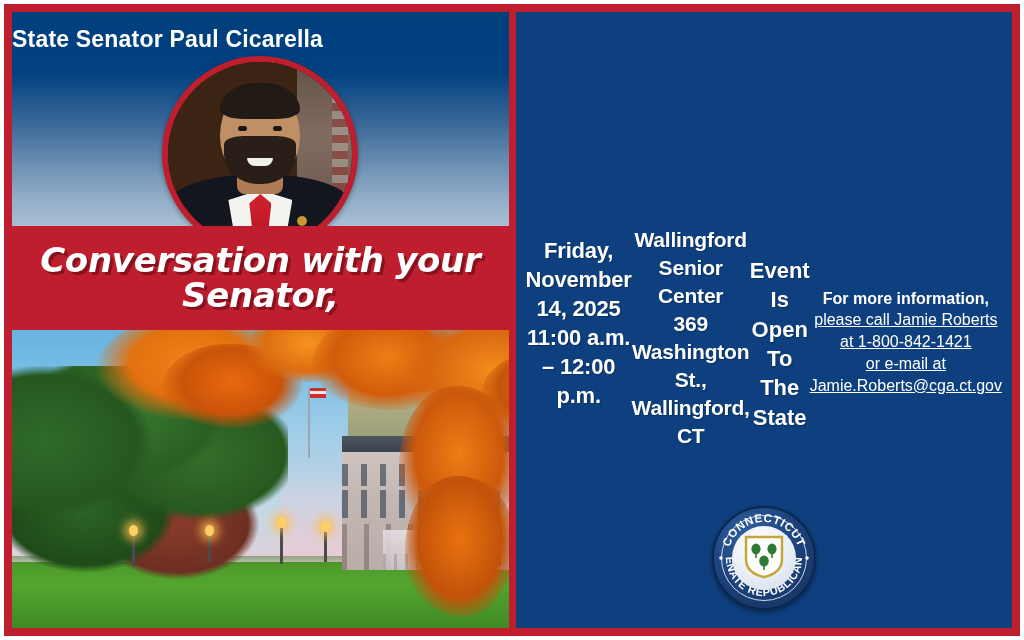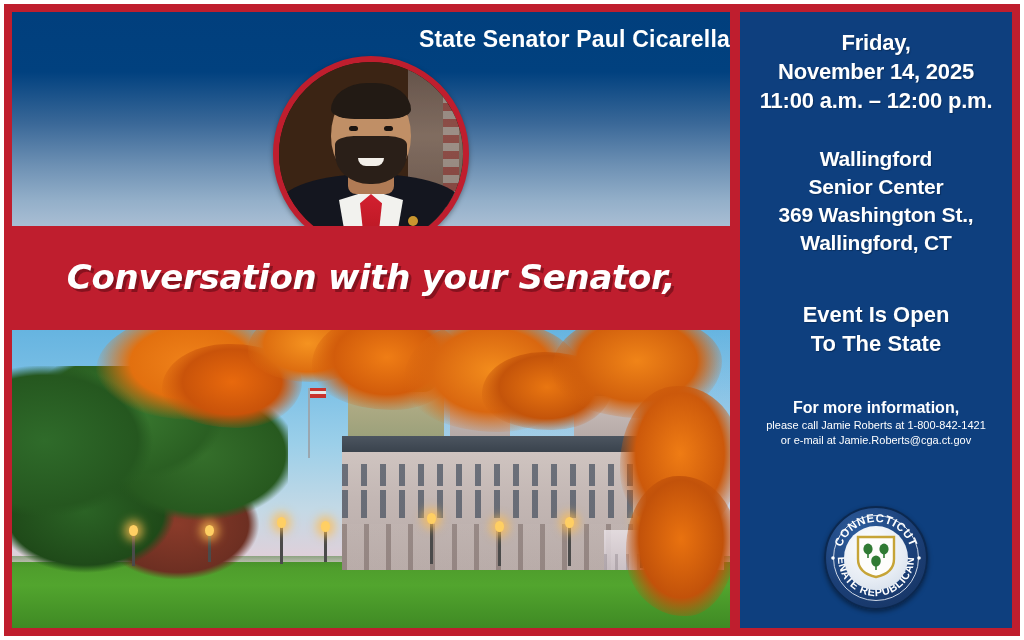--- a/index.html
+++ b/index.html
@@ -45,21 +45,21 @@
     height: 214px;
     background: linear-gradient(to bottom,
         #013f7d 0%, #01417f 28%,
         #3a6898 52%, #6e91b4 72%,
         #93afc9 88%, #a9bed4 100%);
     overflow: visible;
   }
   .header-title {
     position: relative;
     z-index: 4;
-    text-align: right;
+    text-align: left;
     padding-top: 14px;
     color: #ffffff;
     font-size: 23px;
     font-weight: bold;
     letter-spacing: .2px;
   }
 
   
   .portrait {
     position: absolute;
@@ -319,21 +319,21 @@
   .divider { width: 10px; background: #bf1e2e; height:100%; }
 
   .right-col {
     position: relative;
     flex: 1;
     background: #0e3f7e;
     color: #ffffff;
     text-align: center;
     padding: 16px 10px 10px;
     display: flex;
-    flex-direction: column;
+    flex-direction: row;
     align-items: center;
   }
   .r-date {
     font-size: 22px; font-weight: bold; line-height: 1.32;
     letter-spacing: -.2px;
     text-shadow: 1px 1px 1px rgba(0,0,0,.25);
   }
   .r-venue {
     margin-top: 30px;
     font-size: 21px; font-weight: bold; line-height: 1.34;
@@ -343,21 +343,21 @@
   .r-open {
     margin-top: 42px;
     font-size: 22px; font-weight: bold; line-height: 1.34;
     text-shadow: 1px 1px 1px rgba(0,0,0,.25);
   }
   .r-contact {
     margin-top: 38px;
     line-height: 1.36;
   }
   .r-contact .hdr { font-size: 16px; font-weight: bold; }
-  .r-contact .ln { font-size: 11px; }
+  .r-contact .ln { font-size: 16px; text-decoration: underline; }
 
   
   .seal {
     position: absolute;
     bottom: 18px; left: 50%;
     transform: translateX(-50%);
     width: 104px; height: 104px;
   }
   .seal-outer {
     position:absolute; inset:0; border-radius:50%;

